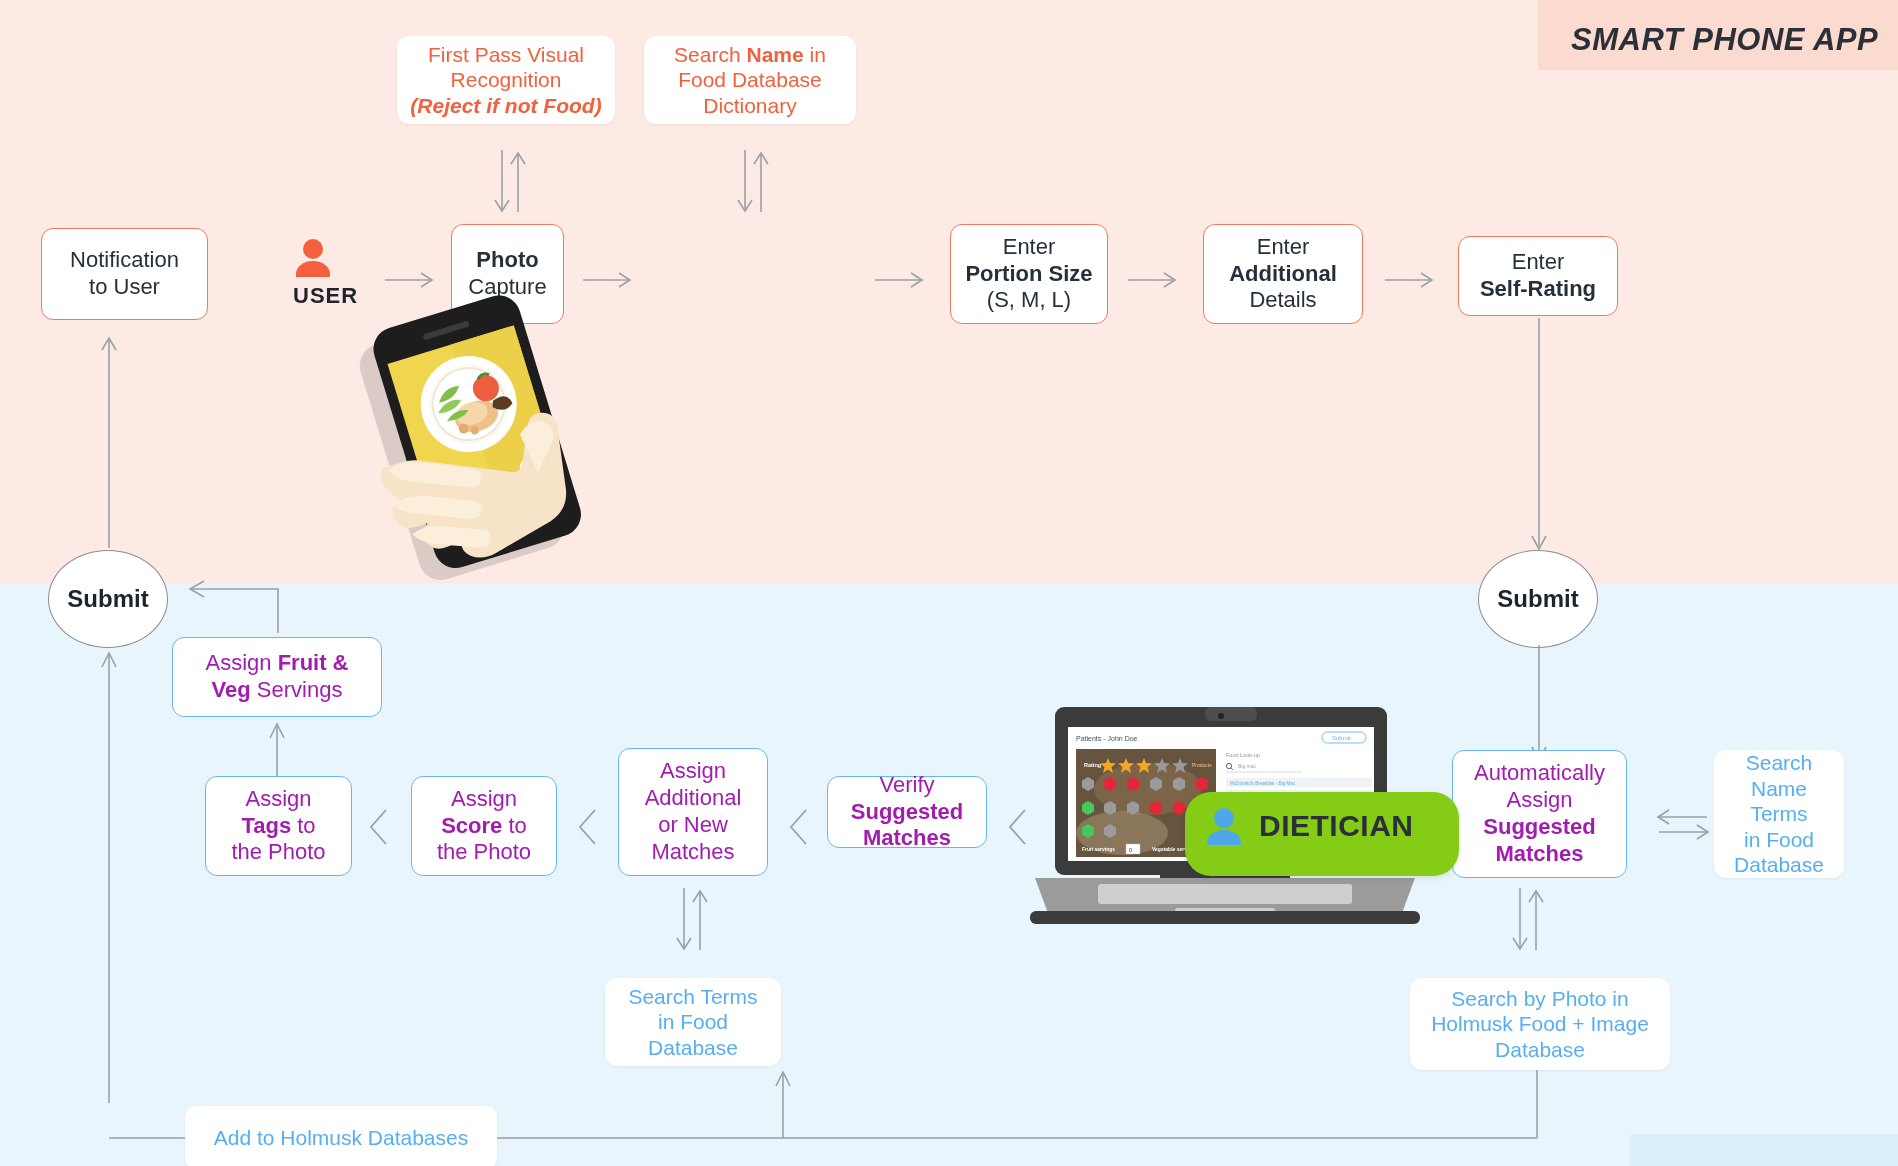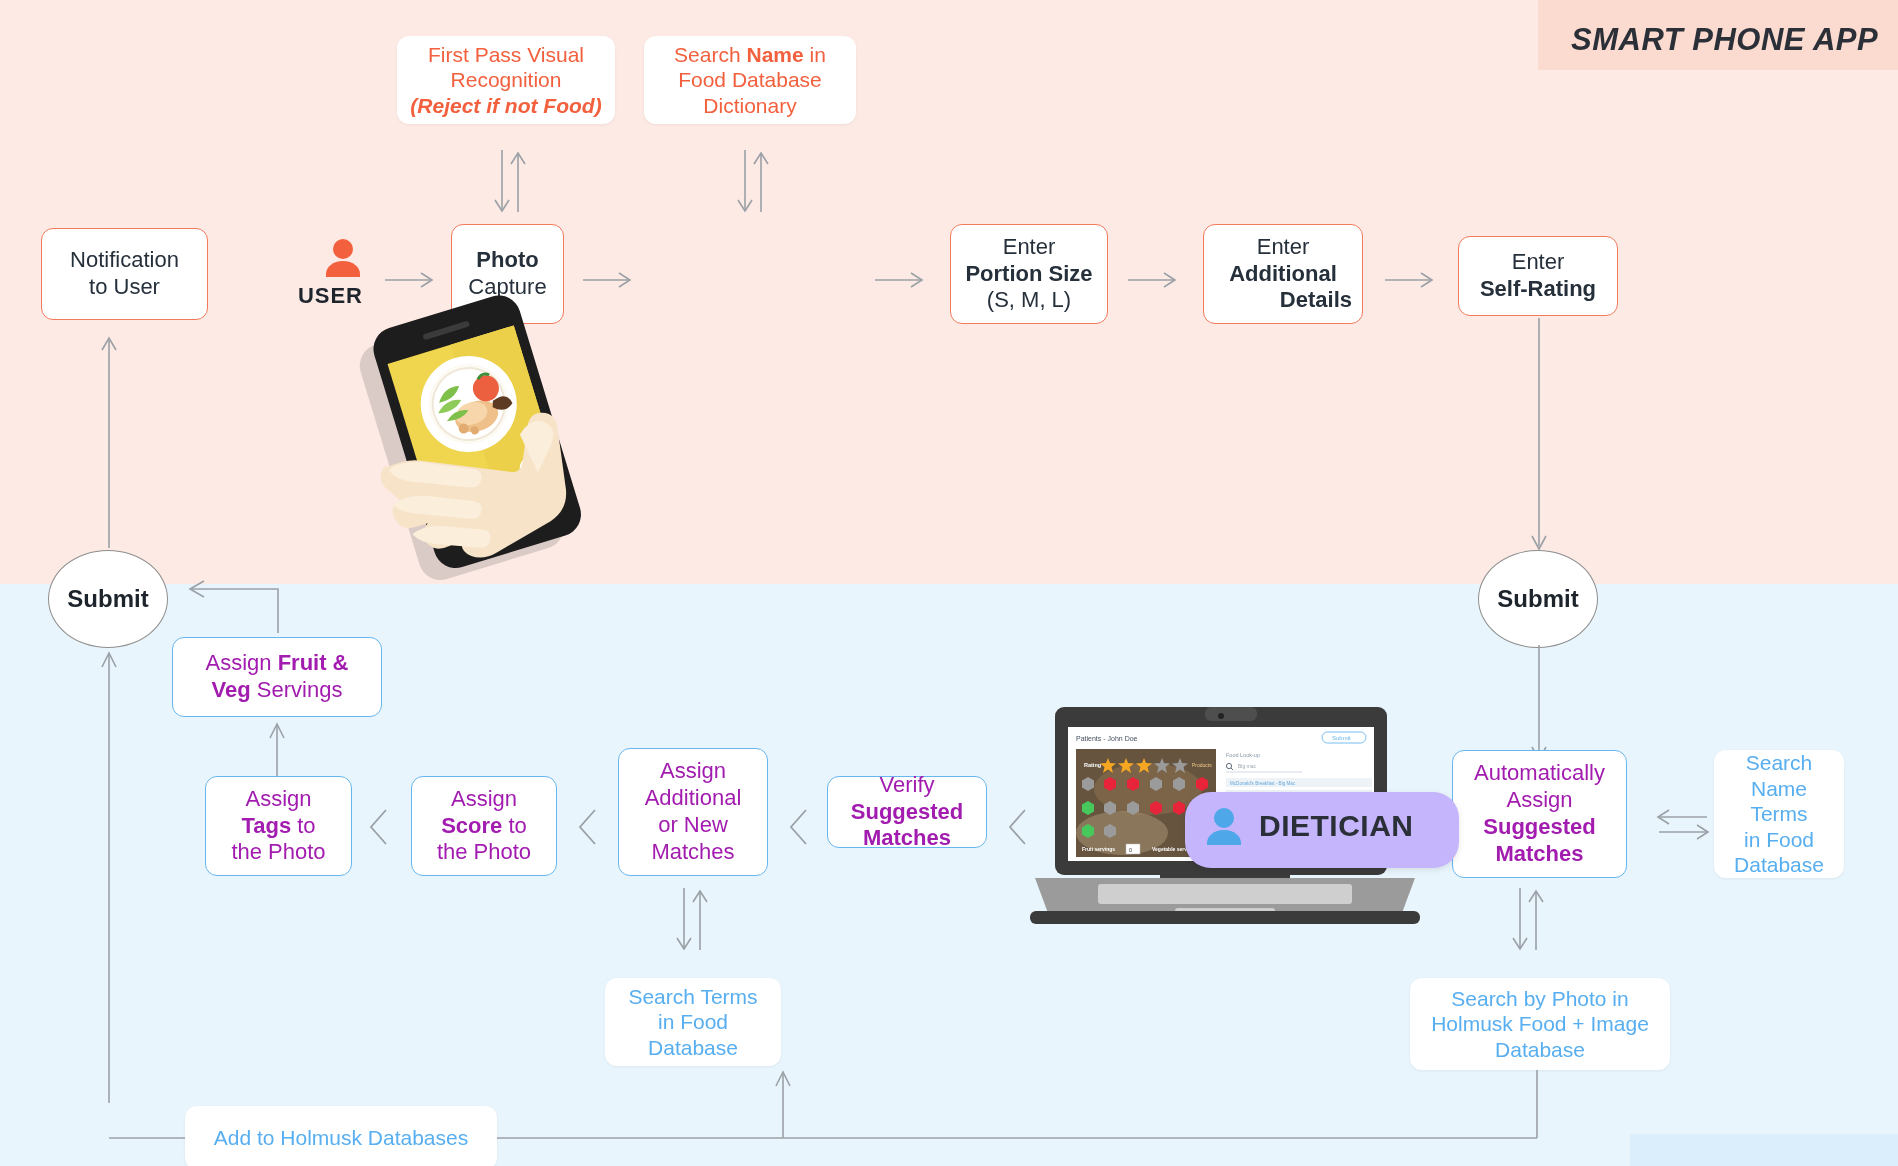--- a/index.html
+++ b/index.html
@@ -37,27 +37,27 @@
     font-weight:700;font-size:24px;color:#1d242c;
   }
 
   
   .title{
     position:absolute;font-style:italic;font-weight:700;font-size:31px;
     letter-spacing:0.5px;color:#2b3038;white-space:nowrap;
   }
 
   
-  .user-block{position:absolute;display:flex;flex-direction:column;align-items:flex-end;}
+  .user-block{position:absolute;display:flex;flex-direction:column;align-items:flex-start;}
   .user-label{font-weight:700;font-size:22px;color:#1d242c;letter-spacing:1px;margin-top:2px;}
 
   
   .diet-pill{
-    position:absolute;background:#c4b5fd;border-radius:26px;display:flex;
-    align-items:center;gap:14px;padding:0 26px 8px 18px;
+    position:absolute;background:#84cc16;border-radius:26px;display:flex;
+    align-items:center;gap:14px;padding:0 26px 16px 18px;
     box-shadow:0 2px 6px rgba(0,0,0,0.10);
   }
   .diet-label{font-weight:700;font-size:30px;color:#2b3038;letter-spacing:0.5px;}
 
   svg.arrow{position:absolute;overflow:visible;pointer-events:none;}
   .ph{position:absolute;}
 </style>
 </head>
 <body>
 
@@ -148,21 +148,21 @@
 
   <svg class="arrow" style="left:1128px;top:270px;" width="54" height="20">
     <line x1="0" y1="10" x2="46" y2="10" stroke="#9aa0a6" stroke-width="1.6"></line>
     <polyline points="36,3 47,10 36,17" fill="none" stroke="#9aa0a6" stroke-width="1.6"></polyline>
   </svg>
 
   <div class="box orange-box" style="left:1203px;top:224px;width:160px;height:100px;">
     <div class="inner">
       <div>Enter</div>
       <div style="font-weight:700;">Additional</div>
-      <div style="font-weight:700;text-align:right;">Details</div>
+      <div style="font-weight:400;">Details</div>
     </div>
   </div>
 
   <svg class="arrow" style="left:1385px;top:270px;" width="54" height="20">
     <line x1="0" y1="10" x2="46" y2="10" stroke="#9aa0a6" stroke-width="1.6"></line>
     <polyline points="36,3 47,10 36,17" fill="none" stroke="#9aa0a6" stroke-width="1.6"></polyline>
   </svg>
 
   <div class="box orange-box" style="left:1458px;top:236px;width:160px;height:80px;">
     <div class="inner">

